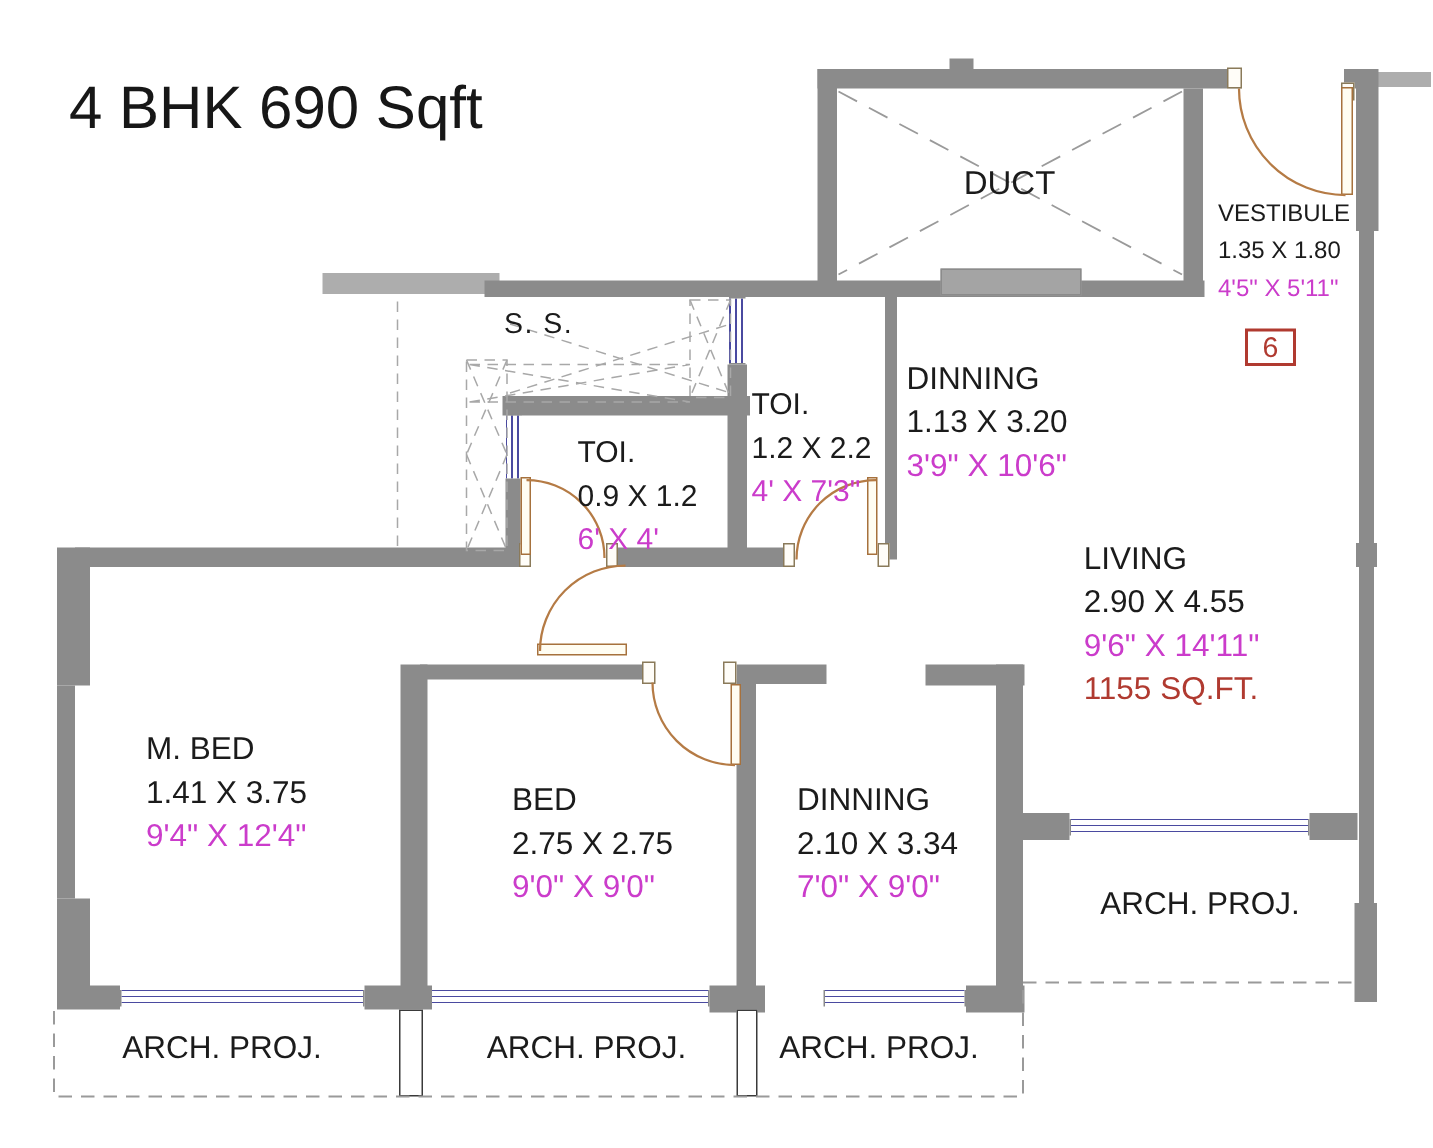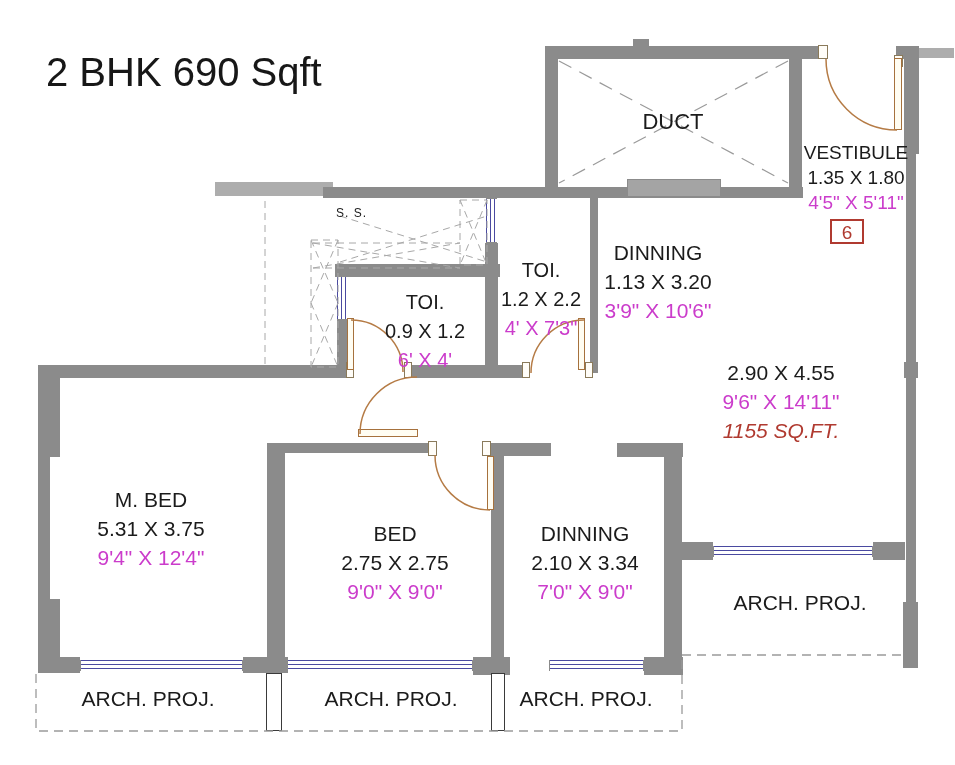--- a/index.html
+++ b/index.html
@@ -10,25 +10,25 @@
   .w.vent{background:#a4a4a4;border:1px solid #8b8b8b;box-sizing:border-box;}
   .win{position:absolute;background:repeating-linear-gradient(to bottom,#4a4aa0 0 1px,#ffffff 1px 4px);
        border-left:1px solid #8b8b8b;border-right:1px solid #8b8b8b;box-sizing:border-box;}
   .win.v{background:repeating-linear-gradient(to right,#4a4aa0 0 1px,#ffffff 1px 4px);
        border-left:none;border-right:none;border-top:1px solid #8b8b8b;border-bottom:1px solid #8b8b8b;}
   .jamb{position:absolute;background:#fffdf8;border:1px solid #8a7a5a;box-sizing:border-box;}
   .leaf{position:absolute;background:#fffdf2;border:1px solid #a6713d;box-sizing:border-box;}
   .col{position:absolute;background:#ffffff;border:1px solid #3a3a3a;box-sizing:border-box;}
   .overlay{position:absolute;left:0;top:0;pointer-events:none;}
   .title{position:absolute;left:46px;top:50px;font-size:40px;font-weight:400;color:#171717;letter-spacing:0px;}
-  .lbl{position:absolute;transform:translateX(-50%);text-align:center;font-size:21px;line-height:29px;white-space:nowrap;}
+  .lbl{position:absolute;transform:translateX(-50%);font-size:21px;line-height:29px;white-space:nowrap;}
   .lbl span{display:block;}
   .ft{color:#cb3ccb;}
-  .area{color:#b03a30;font-style:italic;}
-  .ss-lbl{position:absolute;font-size:12px;letter-spacing:1px;}
+  .area{color:#b03a30;}
+  .ss-lbl{position:absolute;font-size:19px;letter-spacing:1px;}
   .arch{position:absolute;transform:translateX(-50%);font-size:21px;white-space:nowrap;}
   .badge{position:absolute;left:830px;top:219px;width:34px;height:25px;border:2px solid #b03a30;
          color:#b03a30;font-size:19px;line-height:24px;text-align:center;box-sizing:border-box;background:#fff;}
 </style>
 </head>
 <body>
 
 <div class="plan">
 
   <div class="w light" style="left:215px;top:182px;width:118px;height:14px"></div>
@@ -112,27 +112,27 @@
       <path d="M 460 200 L 487 265 M 487 200 L 460 265"></path>
       <path d="M 313 243 H 460 M 313 268 H 460 M 313 243 L 460 268 M 313 268 L 460 243"></path>
       <path d="M 340 216 L 487 262 M 340 262 L 487 216"></path>
     </g>
     <g stroke="#9a9a9a" stroke-width="1.3" stroke-dasharray="9 6" fill="none">
       <path d="M 36 674 L 36 731 L 682 731 L 682 657"></path>
       <path d="M 682 655 L 903 655"></path>
     </g>
   </svg>
 
-  <div class="title">2 BHK 690 Sqft</div>
+  <div class="title">4 BHK 690 Sqft</div>
 
   <div class="lbl" style="left:673px;top:107px;font-size:22px">
     <span>DUCT</span>
   </div>
 
-  <div class="lbl" style="left:856px;top:140px;font-size:19px;line-height:25px">
+  <div class="lbl" style="left:856px;top:130px;font-size:16px;line-height:25px">
     <span>VESTIBULE</span>
     <span>1.35 X 1.80</span>
     <span class="ft">4'5" X 5'11"</span>
   </div>
 
   <div class="lbl" style="left:425px;top:288px;font-size:20px">
     <span>TOI.</span>
     <span>0.9 X 1.2</span>
     <span class="ft">6' X 4'</span>
   </div>
@@ -143,28 +143,29 @@
     <span class="ft">4' X 7'3"</span>
   </div>
 
   <div class="lbl" style="left:658px;top:238px">
     <span>DINNING</span>
     <span>1.13 X 3.20</span>
     <span class="ft">3'9" X 10'6"</span>
   </div>
 
   <div class="lbl" style="left:781px;top:358px">
+    <span>LIVING</span>
     <span>2.90 X 4.55</span>
     <span class="ft">9'6" X 14'11"</span>
     <span class="area">1155 SQ.FT.</span>
   </div>
 
   <div class="lbl" style="left:151px;top:485px">
     <span>M. BED</span>
-    <span>5.31 X 3.75</span>
+    <span>1.41 X 3.75</span>
     <span class="ft">9'4" X 12'4"</span>
   </div>
 
   <div class="lbl" style="left:395px;top:519px">
     <span>BED</span>
     <span>2.75 X 2.75</span>
     <span class="ft">9'0" X 9'0"</span>
   </div>
 
   <div class="lbl" style="left:585px;top:519px">

